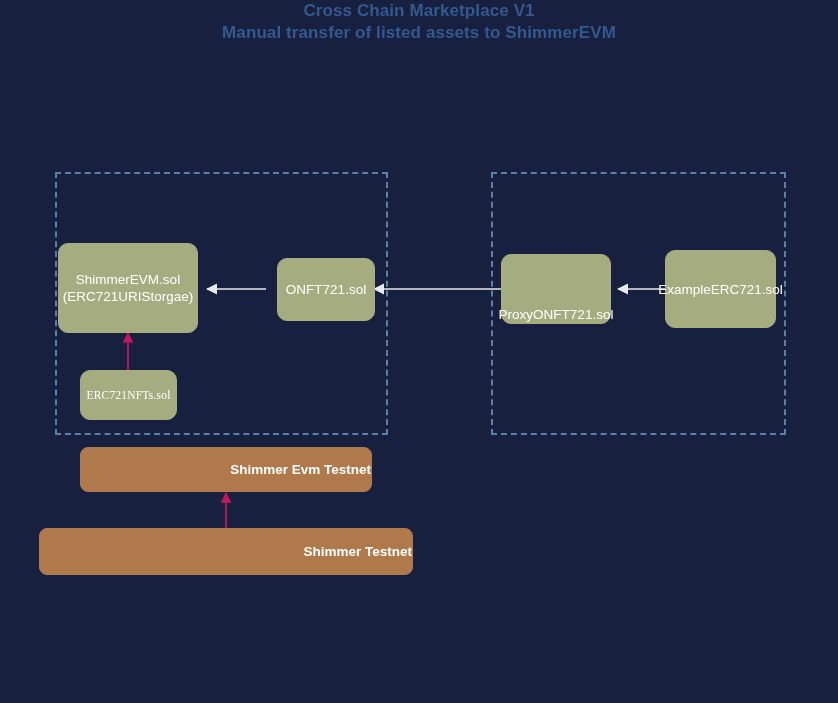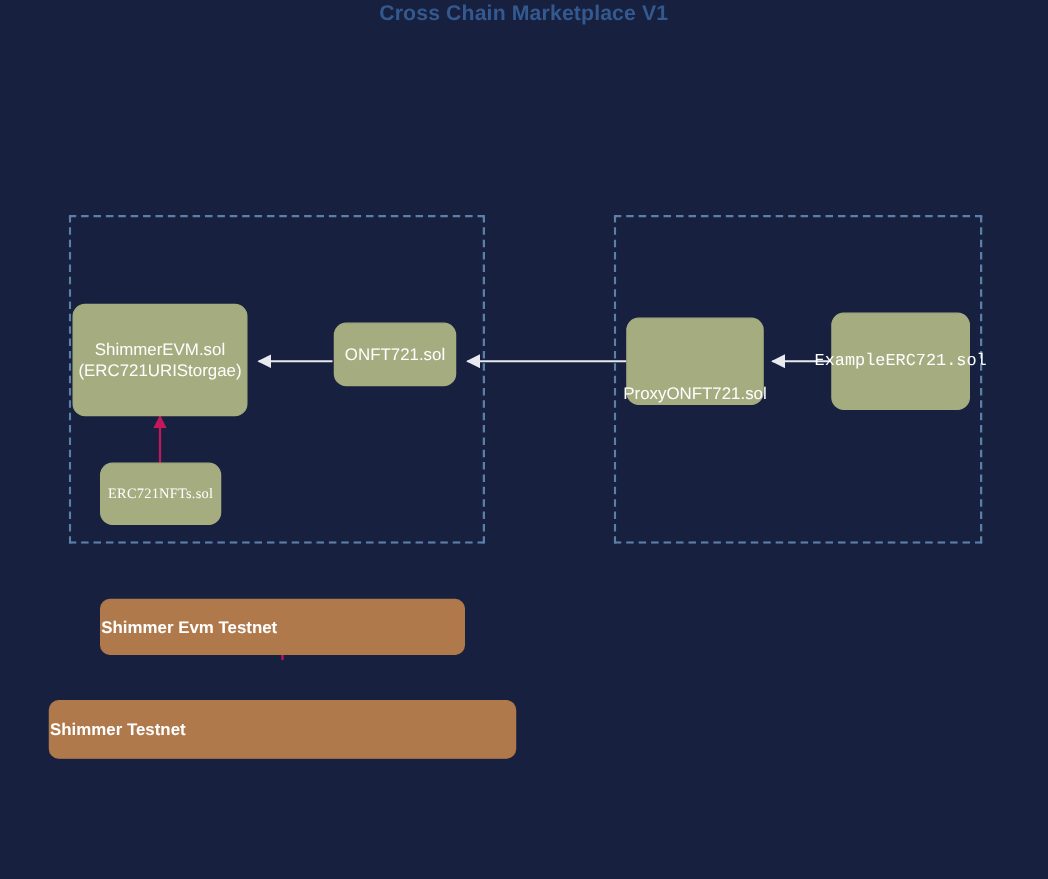--- a/index.html
+++ b/index.html
@@ -57,57 +57,56 @@
     white-space: nowrap;
   }
   .node .node-label { display: block; }
   .node.mono .node-label {
     font-family: Liberation Serif, serif;
     font-size: 11.5px;
     letter-spacing: 0.2px;
   }
   .node.overflow-label {
     overflow: visible;
-    font-family: Liberation Mono, monospace;
   }
 
   
   .chain-bar {
     position: absolute;
     box-sizing: border-box;
     background: #b0794b;
     border: 1px solid #b0794b;
     border-radius: 8px;
     color: #ffffff;
     font-weight: bold;
     font-size: 13.5px;
     display: flex;
     align-items: center;
-    justify-content: flex-start;
+    justify-content: flex-end;
     text-align: center;
-    margin-top: 32px;
   }
 
   
   #edge-layer {
     position: absolute;
     left: 0;
     top: 0;
     width: 838px;
     height: 703px;
     pointer-events: none;
   }
 </style>
 </head>
 <body>
 
 <div id="canvas">
 
   <div id="title-block">
     <span class="title-line">Cross Chain Marketplace V1</span>
+    <span class="title-line">Manual transfer of listed assets to ShimmerEVM</span>
   </div>
 
   <div class="cluster" style="left:55px; top:172px; width:333px; height:263px;"></div>
   <div class="cluster" style="left:491px; top:172px; width:295px; height:263px;"></div>
 
   <svg id="edge-layer" viewBox="0 0 838 703">
     <defs>
       <marker id="arrow-white" viewBox="0 0 10 10" refX="9" refY="5" markerWidth="7" markerHeight="7" orient="auto-start-reverse">
         <path d="M 0 0 L 10 5 L 0 10 z" fill="#e8eaf0"></path>
       </marker>
@@ -127,21 +126,21 @@
     <line x1="226" y1="528" x2="226" y2="493" stroke="#c2185b" stroke-width="1.8" marker-end="url(#arrow-pink)"></line>
   </svg>
 
   <div class="node" style="left:58px; top:243px; width:140px; height:90px;">
     <div>
       <span class="node-label">ShimmerEVM.sol</span>
       <span class="node-label">(ERC721URIStorgae)</span>
     </div>
   </div>
 
-  <div class="node" style="left:267px; top:258px; width:98px; height:51px;text-align:center;">
+  <div class="node" style="left:277px; top:258px; width:98px; height:63px;text-align:center;">
     <span class="node-label">ONFT721.sol</span>
   </div>
 
   <div class="node mono" style="left:80px; top:370px; width:97px; height:50px;">
     <span class="node-label">ERC721NFTs.sol</span>
   </div>
 
   <div class="node" style="left:501px; top:254px; width:110px; height:70px;align-items:flex-end;">
     <span class="node-label">ProxyONFT721.sol</span>
   </div>

